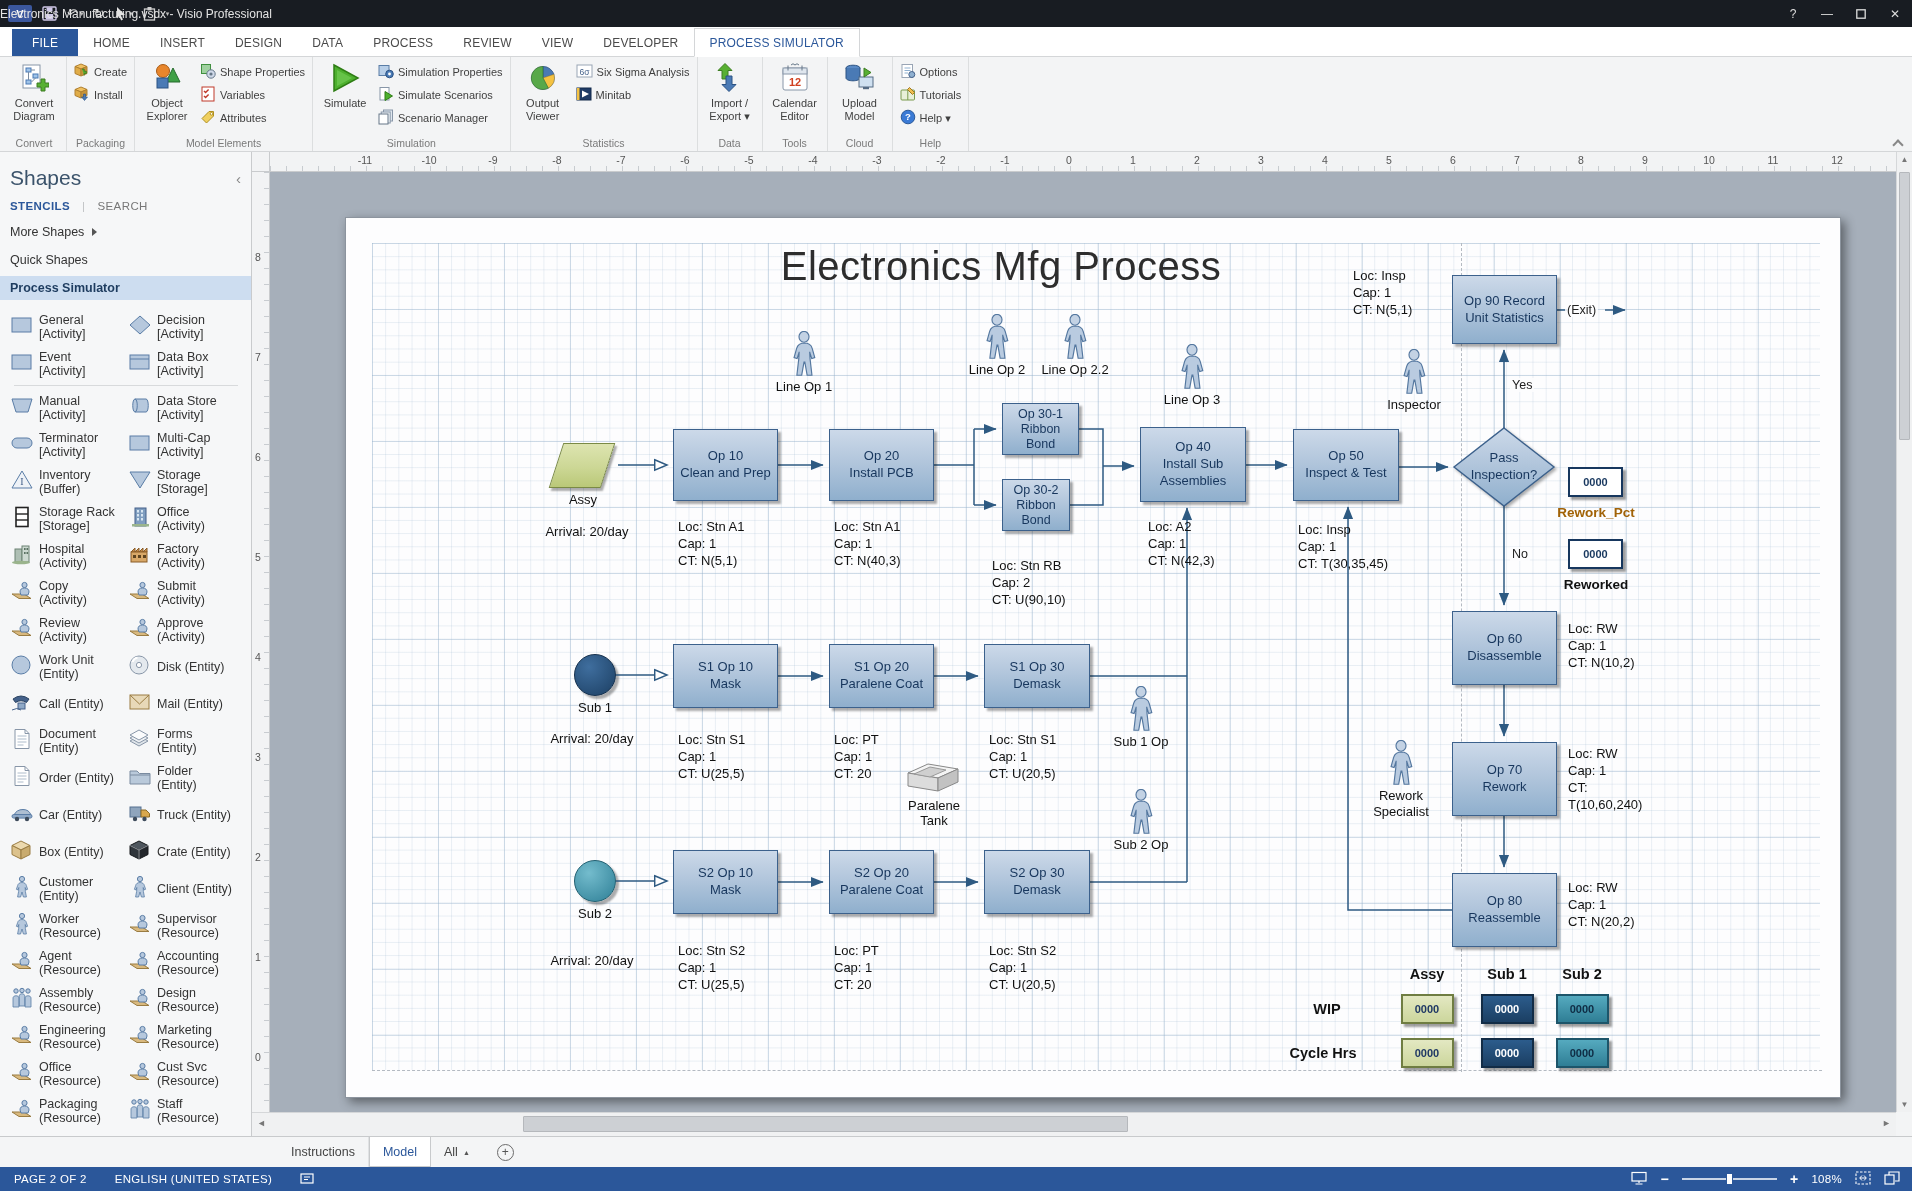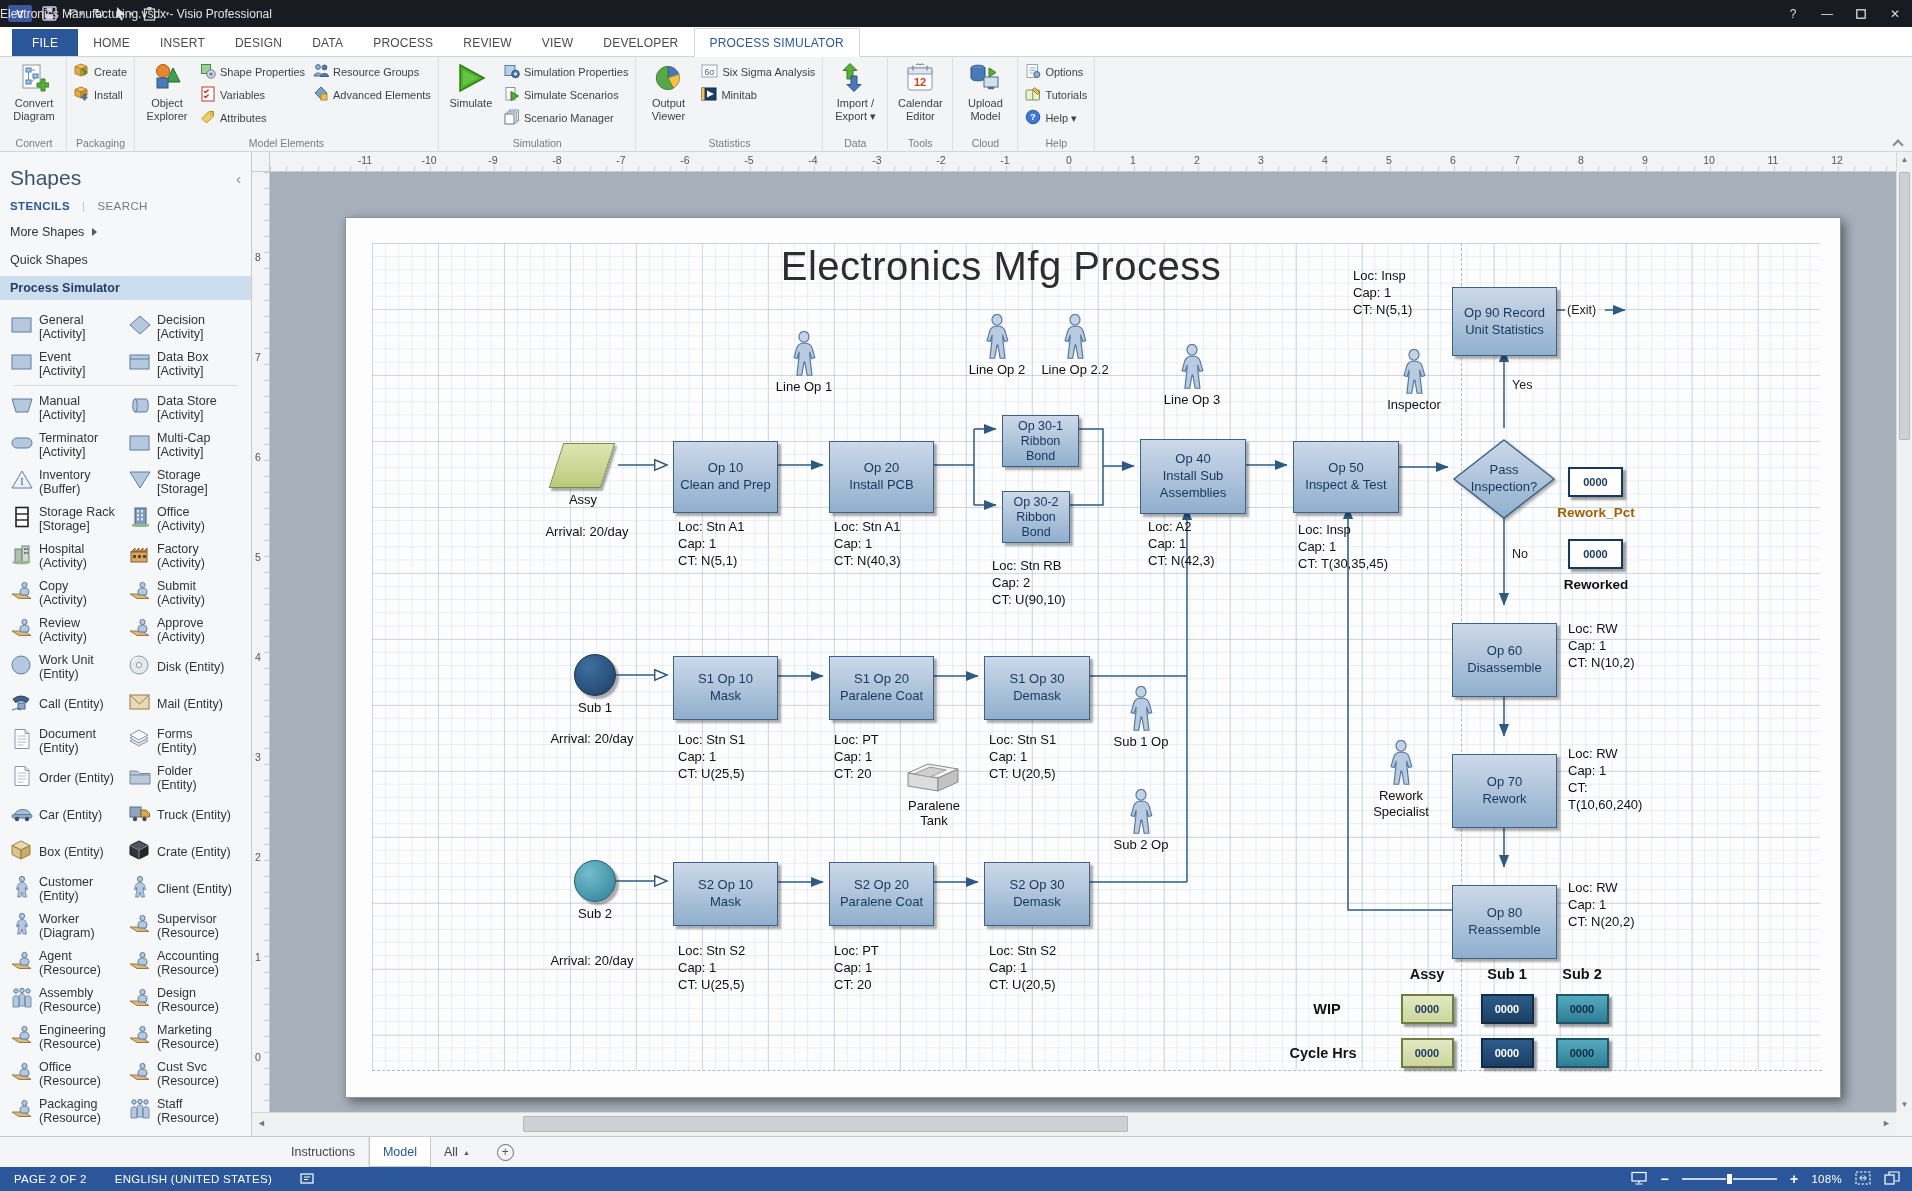--- a/index.html
+++ b/index.html
@@ -72,21 +72,21 @@
        linear-gradient(to bottom, rgba(150,178,204,.38) 1px, transparent 1px),
        linear-gradient(to right, rgba(158,184,208,.22) 1px, transparent 1px),
        linear-gradient(to bottom, rgba(158,184,208,.22) 1px, transparent 1px);
      background-size:66px 66px,66px 66px,13.2px 13.2px,13.2px 13.2px;}
   .guide-v{position:absolute;border-left:1px dashed #b4bac2;width:0;}
   .guide-h{position:absolute;border-top:1px dashed #b4bac2;height:0;}
   .dg-title{position:absolute;font-size:40px;font-weight:300;color:#2d2d2d;letter-spacing:.5px;white-space:nowrap;transform:translateX(-50%);}
   .node{position:absolute;display:flex;align-items:center;justify-content:center;text-align:center;
         background:linear-gradient(180deg,#ccd9e9 0%,#b2c6dc 45%,#8fafcd 100%);
         border:1.4px solid #3c618c;box-shadow:3px 3px 2px rgba(0,0,0,.32);
-        font-size:13px;color:#17365d;line-height:1.3;white-space:pre-line;margin-top:12px;}
+        font-size:13px;color:#17365d;line-height:1.3;white-space:pre-line;}
   .node.small{font-size:12.5px;line-height:1.2;}
   .node.diamond{background:none;border:none;box-shadow:none;}
   .node.diamond svg{position:absolute;left:0;top:0;}
   .node.diamond .dtext{position:relative;z-index:2;}
   .connectors{position:absolute;left:0;top:0;z-index:3;}
   .person{position:absolute;z-index:4;}
   .plabel{position:absolute;text-align:center;font-size:13px;color:#111;line-height:1.25;white-space:pre-line;z-index:4;}
   .ann{position:absolute;font-size:13px;color:#111;line-height:1.3;white-space:pre-line;z-index:4;}
   .flabel{position:absolute;font-size:12.5px;color:#222;z-index:4;background:rgba(253,253,254,.85);padding:0 2px;}
   .ann-center{position:absolute;font-size:13px;color:#111;transform:translateX(-50%);z-index:4;white-space:nowrap;}
@@ -266,38 +266,20 @@
               <span>Variables</span>
             </div>
             <div class="smallbtn">
               <span><svg width="16" height="16" viewBox="0 0 16 16">
                   <path d="M2 9.5 L9 2.5 h4.5 V7 L6.5 14 Z" fill="#f0d060" stroke="#b09020"></path>
                   <circle cx="11.5" cy="4.8" r="1.3" fill="#fff" stroke="#b09020"></circle>
                 </svg></span>
               <span>Attributes</span>
             </div>
           </div>
-          <div class="btncol">
-            <div class="smallbtn">
-              <span><svg width="16" height="16" viewBox="0 0 16 16">
-                  <circle cx="5" cy="4" r="2.4" fill="#8fb0d0" stroke="#4a6d96"></circle>
-                  <path d="M1 13 c0-4 8-4 8 0 z" fill="#8fb0d0" stroke="#4a6d96"></path>
-                  <circle cx="11.5" cy="4.5" r="2.4" fill="#5a7da6" stroke="#3a5a80"></circle>
-                  <path d="M7.5 13.5 c0-4 8-4 8 0 z" fill="#5a7da6" stroke="#3a5a80"></path>
-                </svg></span>
-              <span>Resource Groups</span>
-            </div>
-            <div class="smallbtn">
-              <span><svg width="16" height="16" viewBox="0 0 16 16">
-                  <polygon points="8,1 14,7 8,13 2,7" fill="#7aa0c8" stroke="#456d99"></polygon>
-                  <rect x="8" y="8" width="6" height="6" fill="#f0c050" stroke="#b08c28"></rect>
-                </svg></span>
-              <span>Advanced Elements</span>
-            </div>
-          </div>
         </div>
         <div class="rgroup-label">Model Elements</div>
       </div>
       <div class="rgroup">
         <div class="gbody">
           <div class="bigbtn">
             <span class="bicon">
               <svg width="34" height="32" viewBox="0 0 34 32">
                 <polygon points="6,3 30,16 6,29" fill="#4db02e" stroke="#2e7d14" stroke-width="1.5"></polygon>
                 <polygon points="9,8 24,16 9,24" fill="#7cd45e" opacity="0.55"></polygon>
@@ -736,21 +718,21 @@
               <path d="M6.5 6.5 c2.4 0 4 1.2 4.4 3.2 l1.2 3.6 -1.6 0.6 -0.8 -2.4 0.2 4 1 5.5 -3 0 -1.4 -5 -1.4 5 -3 0 1 -5.5 0.2 -4 -0.8 2.4 -1.6 -0.6 1.2 -3.6 c0.4 -2 2 -3.2 4.4 -3.2 z" fill="#b6c8dd" stroke="#5a7da6" stroke-width="0.8"></path>
             </svg></span>
           <span class="slabel">Client (Entity)</span>
         </div>
         <div class="stencil-item">
           <span><svg width="24" height="22" viewBox="0 0 13 22">
               <circle cx="6.5" cy="3" r="2.6" fill="#b6c8dd" stroke="#5a7da6"></circle>
               <path d="M6.5 6.5 c2.4 0 4 1.2 4.4 3.2 l1.2 3.6 -1.6 0.6 -0.8 -2.4 0.2 4 1 5.5 -3 0 -1.4 -5 -1.4 5 -3 0 1 -5.5 0.2 -4 -0.8 2.4 -1.6 -0.6 1.2 -3.6 c0.4 -2 2 -3.2 4.4 -3.2 z" fill="#b6c8dd" stroke="#5a7da6" stroke-width="0.8"></path>
             </svg></span>
           <span class="slabel">Worker
-(Diagram)</span>
+(Resource)</span>
         </div>
         <div class="stencil-item">
           <span><svg width="24" height="22" viewBox="0 0 24 22">
               <polygon points="2,14 14,14 21,18.5 9,18.5" fill="#d9b97e" stroke="#9a7c42"></polygon>
               <circle cx="14.5" cy="5" r="2.6" fill="#b6c8dd" stroke="#5a7da6"></circle>
               <path d="M14.5 8 c3 0 4.5 1.5 4.5 4 l-1 3 h-7 l-1 -3 c0 -2.5 1.5 -4 4.5 -4 z" fill="#b6c8dd" stroke="#5a7da6"></path>
             </svg></span>
           <span class="slabel">Supervisor
 (Resource)</span>
         </div>

